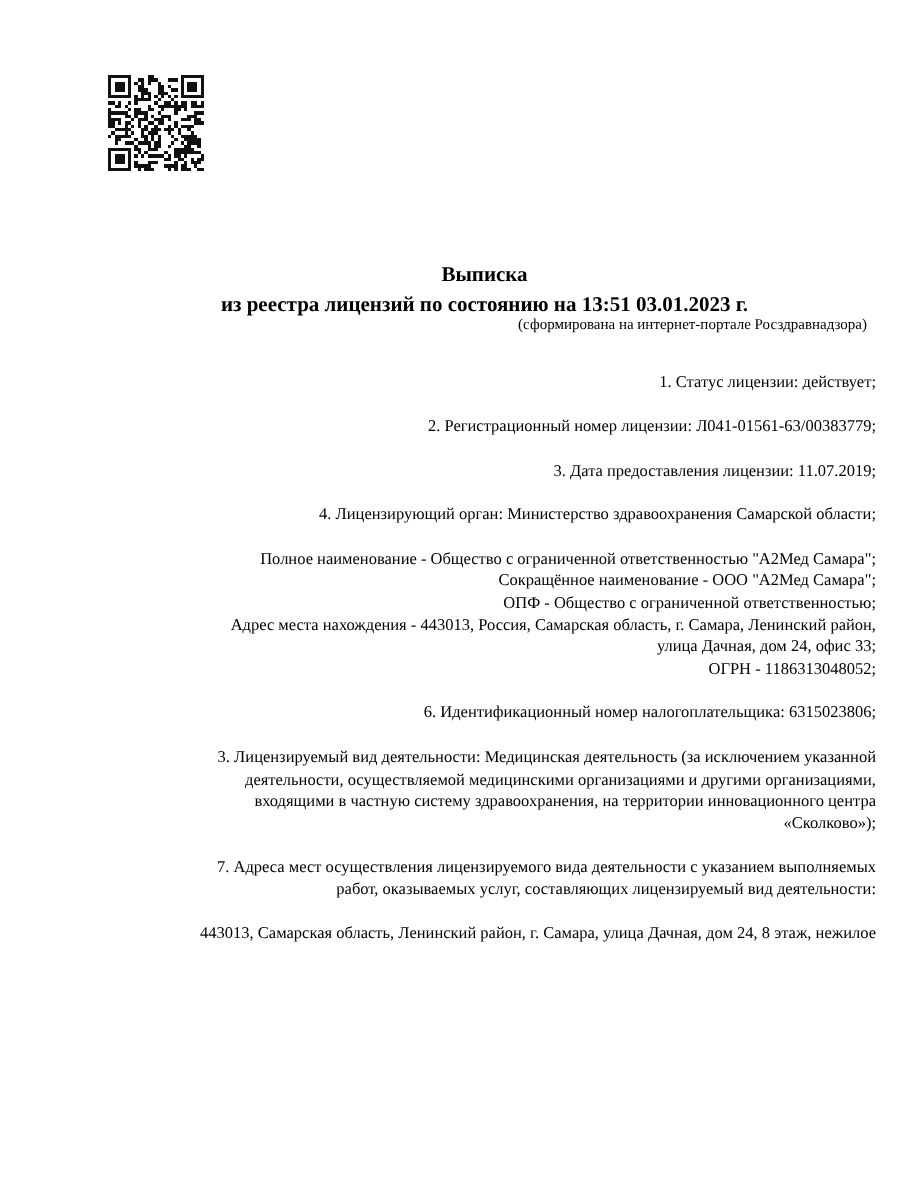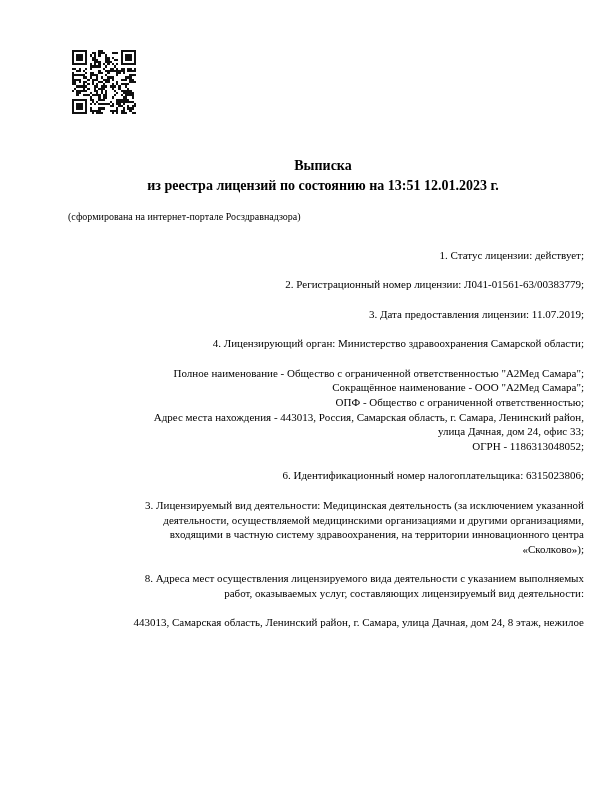--- a/index.html
+++ b/index.html
@@ -20,32 +20,33 @@
     position: absolute;
     left: 72px;
     top: 50px;
     width: 64px;
     height: 64px;
   }
   .qr svg { display: block; width: 64px; height: 64px; }
   .title-block {
     position: absolute;
     left: 68px;
-    top: 156px;
+    top: 174px;
     width: 510px;
     text-align: center;
     font-weight: bold;
     font-size: 14px;
     line-height: 20px;
   }
   .subtitle {
     position: absolute;
     left: 68px;
     top: 210px;
     width: 510px;
+    text-align: right;
     font-size: 10px;
     line-height: 13px;
   }
   .doc-body {
     position: absolute;
     left: 68px;
     top: 248px;
     width: 516px;
     font-size: 11px;
     line-height: 14.7px;
@@ -469,39 +470,39 @@
         <rect x="22" y="28" width="1" height="1" fill="#111111"></rect>
         <rect x="23" y="28" width="1" height="1" fill="#111111"></rect>
         <rect x="24" y="28" width="1" height="1" fill="#111111"></rect>
         <rect x="27" y="28" width="1" height="1" fill="#111111"></rect>
         <rect x="28" y="28" width="1" height="1" fill="#111111"></rect>
       </svg>
   </div>
 
   <div class="title-block">
     <div>Выписка</div>
-    <div>из реестра лицензий по состоянию на 13:51 12.01.2023 г.</div>
+    <div>из реестра лицензий по состоянию на 13:51 03.01.2023 г.</div>
   </div>
 
   <div class="subtitle">(сформирована на интернет-портале Росздравнадзора)</div>
 
   <div class="doc-body">
     <p>1. Статус лицензии: действует;</p>
     <p>2. Регистрационный номер лицензии: Л041-01561-63/00383779;</p>
     <p>3. Дата предоставления лицензии: 11.07.2019;</p>
     <p>4. Лицензирующий орган: Министерство здравоохранения Самарской области;</p>
     <p>Полное наименование - Общество с ограниченной ответственностью "А2Мед Самара";
 Сокращённое наименование - ООО "А2Мед Самара";
 ОПФ - Общество с ограниченной ответственностью;
 Адрес места нахождения - 443013, Россия, Самарская область, г. Самара, Ленинский район,
 улица Дачная, дом 24, офис 33;
 ОГРН - 1186313048052;</p>
     <p>6. Идентификационный номер налогоплательщика: 6315023806;</p>
     <p>3. Лицензируемый вид деятельности: Медицинская деятельность (за исключением указанной
 деятельности, осуществляемой медицинскими организациями и другими организациями,
 входящими в частную систему здравоохранения, на территории инновационного центра
 «Сколково»);</p>
-    <p>8. Адреса мест осуществления лицензируемого вида деятельности с указанием выполняемых
+    <p>7. Адреса мест осуществления лицензируемого вида деятельности с указанием выполняемых
 работ, оказываемых услуг, составляющих лицензируемый вид деятельности:</p>
     <p>443013, Самарская область, Ленинский район, г. Самара, улица Дачная, дом 24, 8 этаж, нежилое</p>
   </div>
 
 </div>
 
 </body></html>

